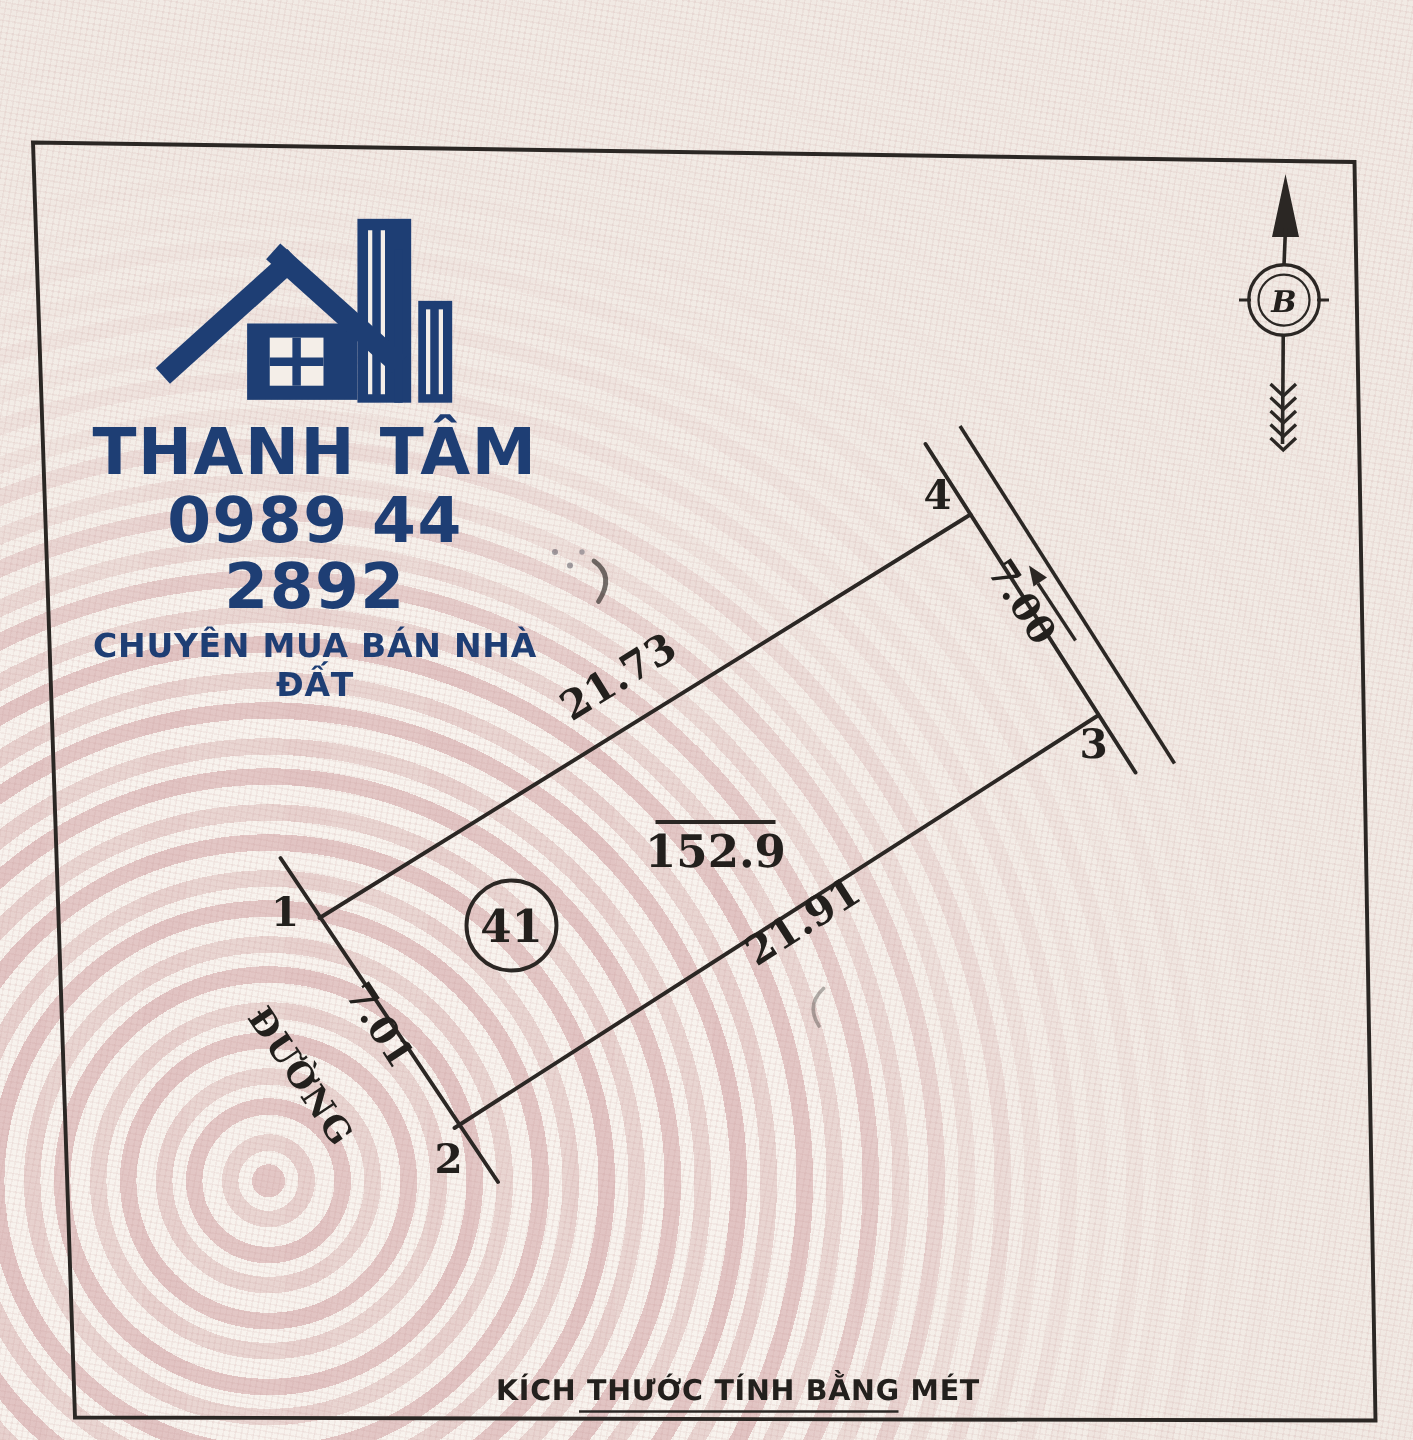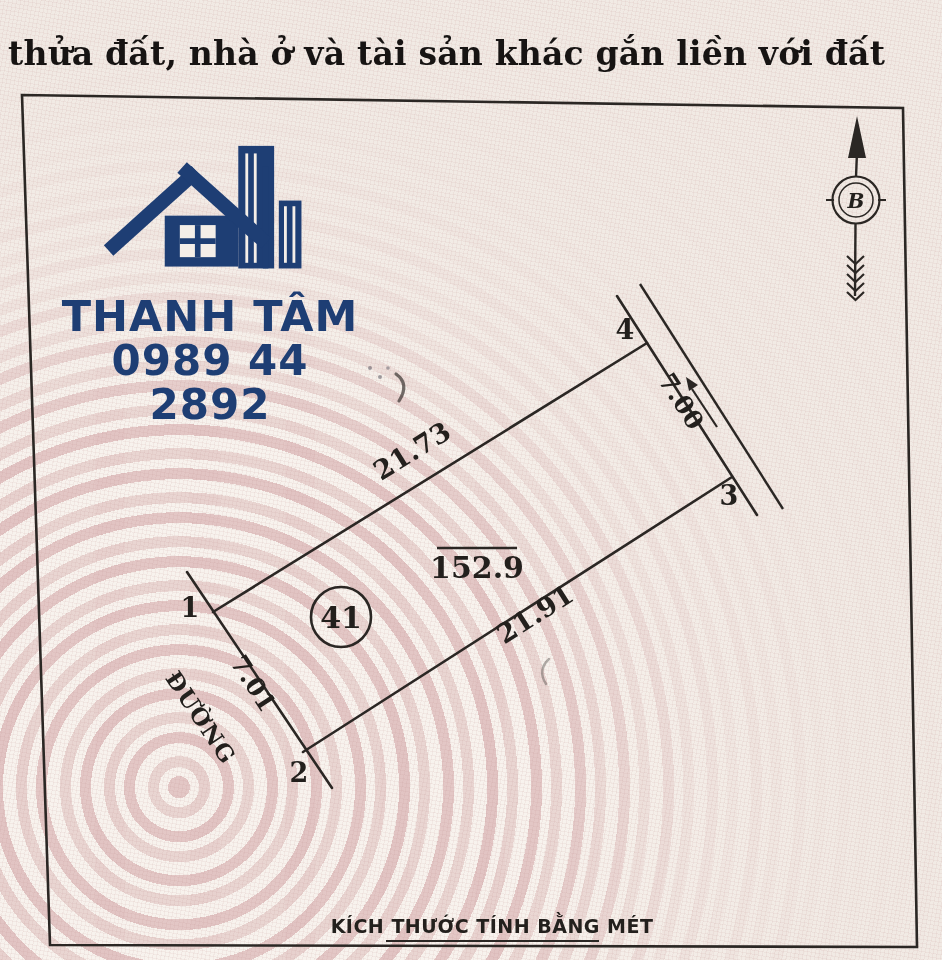--- a/index.html
+++ b/index.html
@@ -18,35 +18,34 @@
     position:absolute;left:8px;top:34px;margin:0;
     font-family:"DejaVu Serif","Liberation Serif",serif;
     font-weight:bold;font-size:33px;color:#171413;letter-spacing:0.2px;
     white-space:nowrap;
   }
   .watermark{
     position:absolute;left:50px;top:144px;width:320px;
     text-align:center;color:#1e3e74;z-index:2;
   }
   .watermark .logo-icon{display:block;margin:0 auto;}
-  .wm-brand{font-size:43px;font-weight:bold;letter-spacing:1px;line-height:44px;margin-top:18px;}
+  .wm-brand{font-size:43px;font-weight:bold;letter-spacing:1px;line-height:44px;margin-top:4px;}
   .wm-phone{font-size:42px;font-weight:bold;letter-spacing:1px;line-height:44px;margin-top:1px;}
   .wm-tag{font-size:22px;font-weight:bold;letter-spacing:0.5px;line-height:26px;margin-top:6px;}
   .wm-tag2{font-size:22px;font-weight:bold;letter-spacing:0.5px;line-height:26px;}
   .diagram-svg{position:absolute;left:0;top:0;z-index:1;}
   .slab{font-family:"DejaVu Serif","Liberation Serif",serif;font-weight:bold;fill:#23201d;}
   .sans{font-family:"DejaVu Sans","Liberation Sans",sans-serif;font-weight:bold;fill:#23201d;}
   .ink{stroke:#2b2724;fill:none;}
 </style>
 </head>
 <body>
 
 <div class="page">
 
-  <h1 class="doc-title">thửa đất, nhà ở và tài sản khác gắn liền với đất</h1>
 
   <div class="watermark">
     <svg class="logo-icon" width="220" height="132" viewBox="0 0 220 140">
       <g fill="#1e3e74">
         <rect x="140" y="2" width="38" height="130"></rect>
         <rect x="183" y="60" width="24" height="72"></rect>
         <rect x="166" y="24" width="6" height="108"></rect>
         <rect x="62" y="76" width="78" height="54"></rect>
       </g>
       <g stroke="#f4eee8" stroke-width="3">
@@ -60,20 +59,21 @@
         <path d="M86,30 L164,100"></path>
       </g>
       <g>
         <rect x="78" y="86" width="38" height="34" fill="#f4eee8"></rect>
         <line x1="97" y1="86" x2="97" y2="120" stroke="#1e3e74" stroke-width="6"></line>
         <line x1="78" y1="103" x2="116" y2="103" stroke="#1e3e74" stroke-width="6"></line>
       </g>
     </svg>
     <div class="wm-brand">THANH TÂM</div>
     <div class="wm-phone">0989 44 2892</div>
+    <div class="wm-tag">CHUYÊN MUA BÁN NHÀ ĐẤT</div>
   </div>
 
   <svg class="diagram-svg" width="942" height="960" viewBox="0 0 942 960">
 
     <polygon points="22,95 903,108 917,947 50,945" class="ink" stroke-width="2.6"></polygon>
 
     <g class="ink" stroke-width="2.6" stroke-linecap="round">
       <line x1="187" y1="572" x2="332" y2="788"></line>
       <line x1="303" y1="752" x2="732" y2="477"></line>
       <line x1="617" y1="296" x2="757" y2="515"></line>

